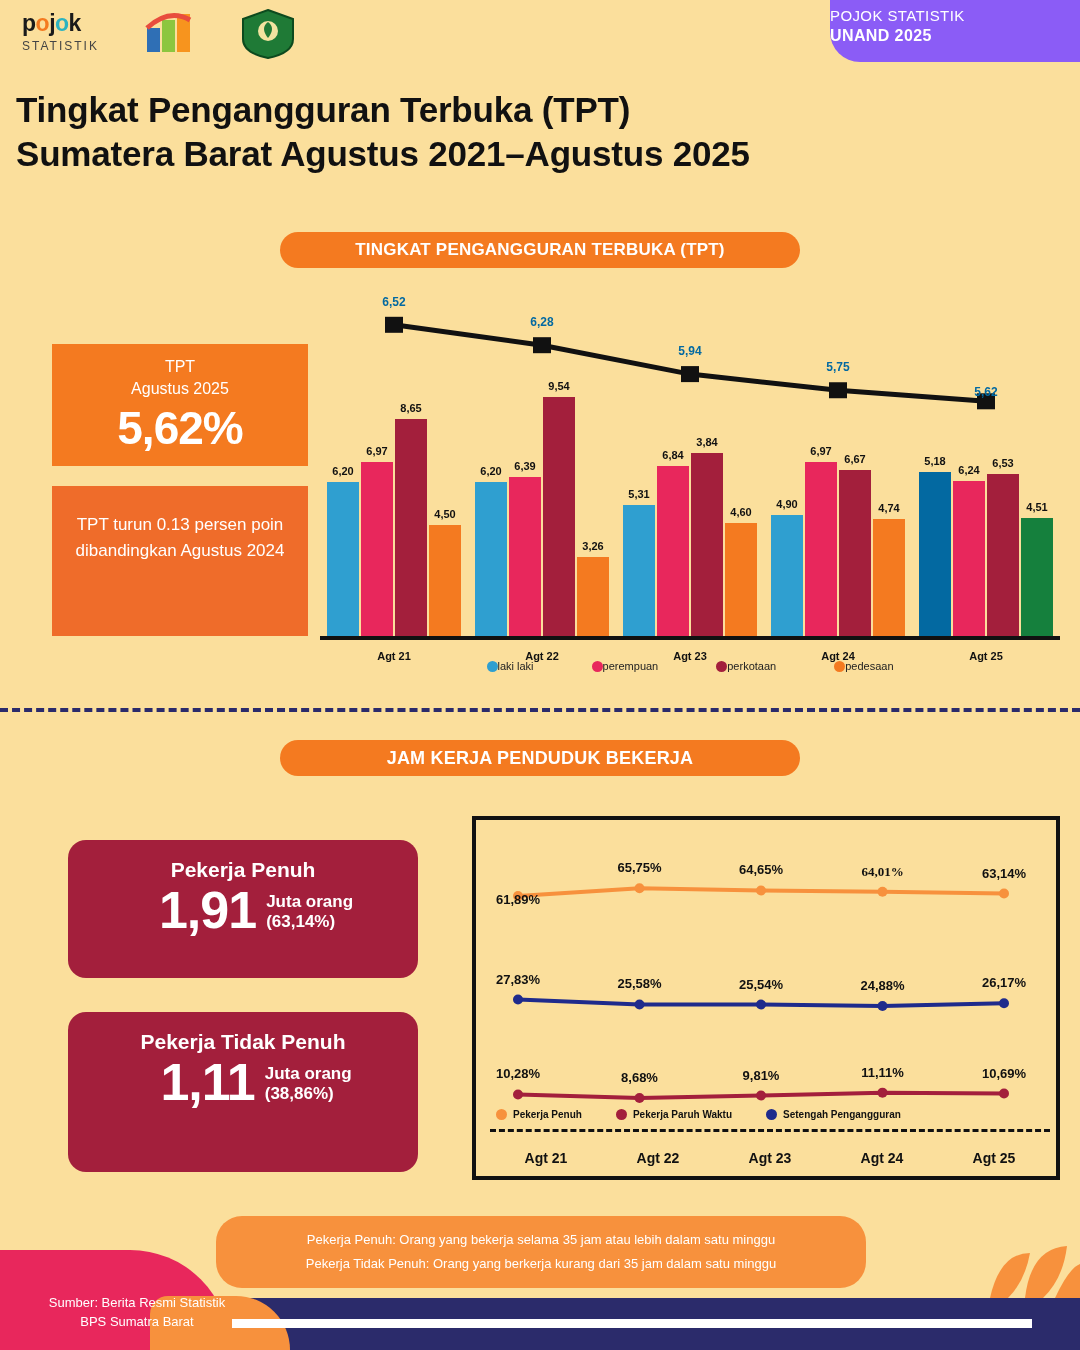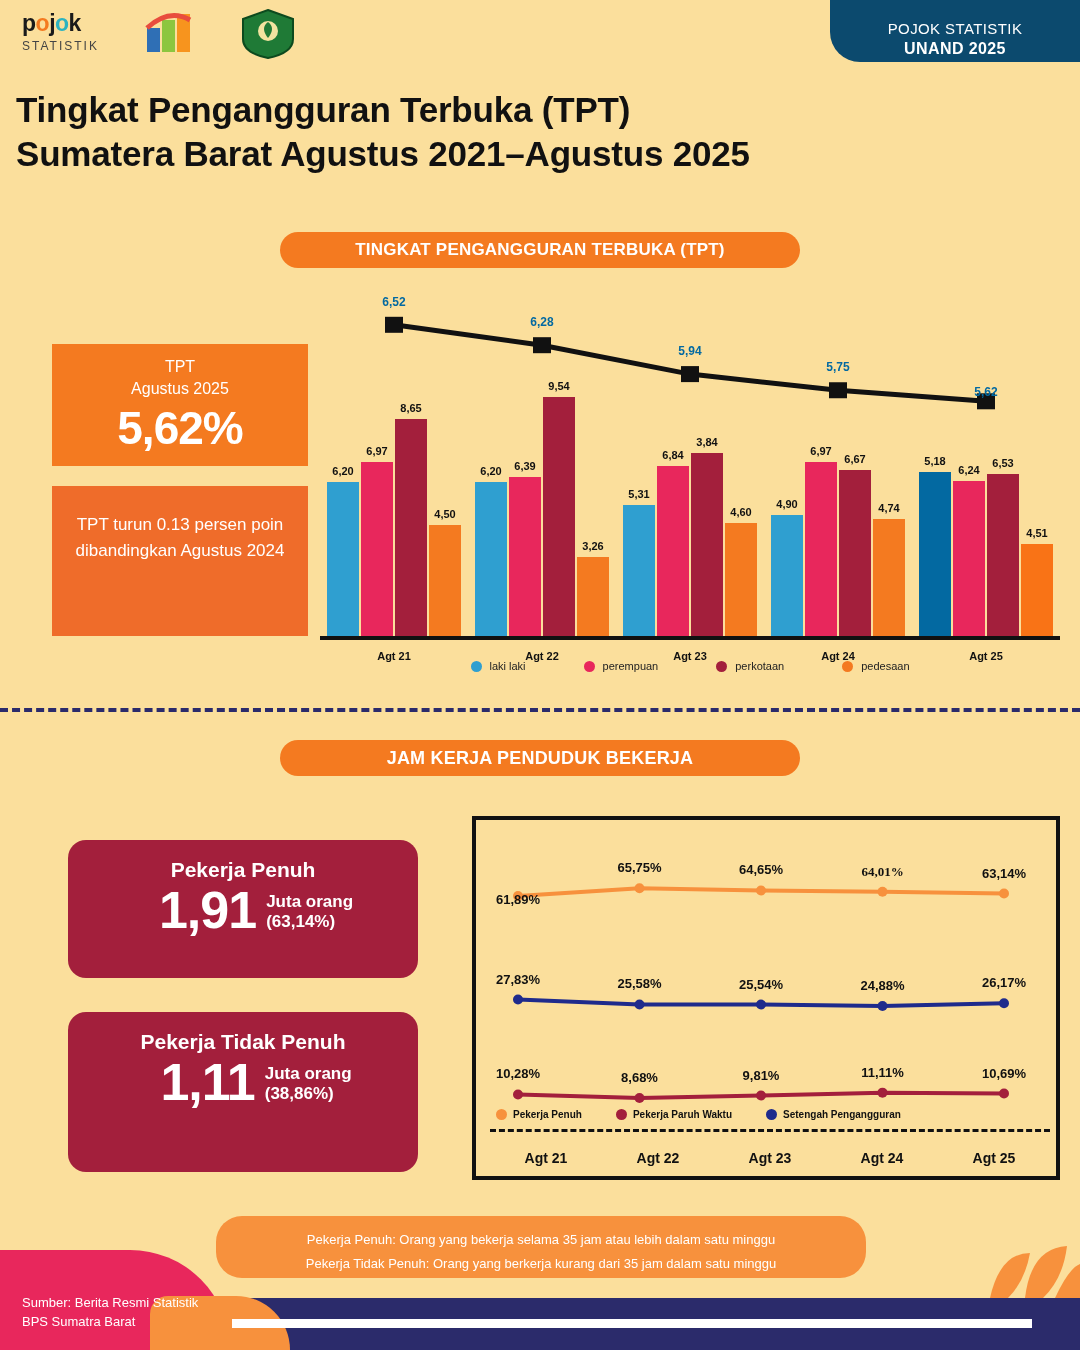--- a/index.html
+++ b/index.html
@@ -8,24 +8,24 @@
     font-family: "Liberation Sans", sans-serif;
     background: #fbdf9c;
     overflow: hidden;
   }
   .page { position: relative; width: 1080px; height: 1350px; background: #fbdf9c; }
 
   
   .top-badge {
     position: absolute; right: 0; top: 0;
     width: 250px; height: 62px;
-    background: #0c4a6e;
+    background: #8b5cf6;
     border-bottom-left-radius: 30px;
-    color: #fff; text-align: center;
-    padding-top: 20px; line-height: 1.25;
+    color: #fff; 
+    padding-top: 7px; line-height: 1.25;
   }
   .top-badge .l1 { font-size: 15px; letter-spacing: .4px; }
   .top-badge .l2 { font-size: 16px; font-weight: bold; letter-spacing: .4px; }
 
   .logo-pojok { position: absolute; left: 22px; top: 10px; width: 100px; height: 52px; }
   .logo-pojok .pj { font-size: 23px; font-weight: bold; color: #1a1a1a; letter-spacing: -.5px; }
   .logo-pojok .pj .o1 { color: #f47a20; }
   .logo-pojok .pj .o2 { color: #2bb3c0; }
   .logo-pojok .st { font-size: 12px; color: #444; letter-spacing: 2px; margin-top: 2px;}
 
@@ -75,21 +75,21 @@
 
   .line-wrap { position: absolute; left: 0; top: 0; width: 740px; height: 120px; }
   .line-lab {
     position: absolute; font-size: 12px; font-weight: bold; color: #0369a1; transform: translateX(-50%);
   }
 
   .legend1 {
     position: absolute; left: 320px; top: 660px; width: 740px;
     display: flex; justify-content: center; gap: 58px; font-size: 11px; color: #222;
   }
-  .legend1 .it { display: flex; align-items: center; gap: 8px; }
+  .legend1 .it { display: flex; align-items: center; gap: 0; }
   .dot { width: 11px; height: 11px; border-radius: 50%; display: inline-block; }
 
   
   .divider {
     position: absolute; left: 0; top: 708px; width: 1080px; height: 0;
     border-top: 4px dashed #2b2b6b;
   }
 
   
   .card {
@@ -118,21 +118,21 @@
     position: absolute; left: 20px; bottom: 56px; width: 548px;
     display: flex; gap: 34px; font-size: 10px; font-weight: bold; color: #111;
   }
   .legend2 .it { display: flex; align-items: center; gap: 6px; }
   .axis2 { position: absolute; left: 14px; right: 6px; bottom: 44px; border-top: 3px dashed #111; }
   .c2-x { position: absolute; left: 14px; right: 6px; bottom: 10px; display: flex; }
   .c2-x div { flex: 1; text-align: center; font-size: 14px; font-weight: bold; color: #111; }
 
   
   .note-bar {
-    position: absolute; left: 216px; top: 1216px; width: 650px; height: 62px;
+    position: absolute; left: 216px; top: 1216px; width: 650px; height: 72px;
     background: #f7913d; border-radius: 26px; color: #fff;
     font-size: 13px; line-height: 1.85; padding-top: 12px; text-align: center;
   }
 
   
   .bottom {
     position: absolute; left: 0; bottom: 0; width: 1080px; height: 62px;
   }
   .bottom .navy { position: absolute; left: 0; bottom: 0; width: 1080px; height: 52px; background: #2b2b6b; }
   .bottom .pinkblob {
@@ -141,21 +141,21 @@
   }
   .bottom .orangeblob {
     position: absolute; left: 150px; bottom: 0; width: 140px; height: 54px;
     background: #f7913d; border-top-right-radius: 60px; border-top-left-radius: 20px;
   }
   .bottom .whitebar {
     position: absolute; left: 232px; bottom: 22px; width: 800px; height: 9px; background: #fff;
   }
   .bottom .src {
     position: absolute; left: 22px; bottom: 18px; width: 230px;
-    color: #fff; font-size: 13px; line-height: 1.45; 
+    color: #fff; font-size: 13px; line-height: 1.45; text-align: center;
   }
   .petal {
     position: absolute; right: 0; bottom: 52px; width: 150px; height: 70px;
   }
 </style>
 </head>
 <body>
 
 <div class="page">
 
@@ -271,21 +271,21 @@
         <div class="group">
           <div class="bar" style="height: 168px; background: #0369a1;">
             <span>5,18</span>
           </div>
           <div class="bar" style="height: 159.12px; background: rgb(232, 39, 92);">
             <span>6,24</span>
           </div>
           <div class="bar" style="height: 166.515px; background: rgb(163, 31, 60);">
             <span>6,53</span>
           </div>
-          <div class="bar" style="height: 96px; background: #f97316;">
+          <div class="bar" style="height: 122px; background: #15803d;">
             <span>4,51</span>
           </div>
         </div>
       </div>
     <div class="axis1"></div>
     <div class="xlabels" id="xlabels1">
         <div>Agt 21</div>
         <div>Agt 22</div>
         <div>Agt 23</div>
         <div>Agt 24</div>

